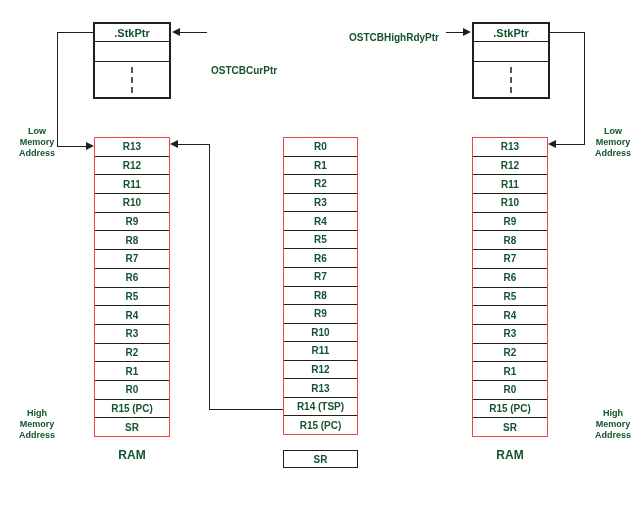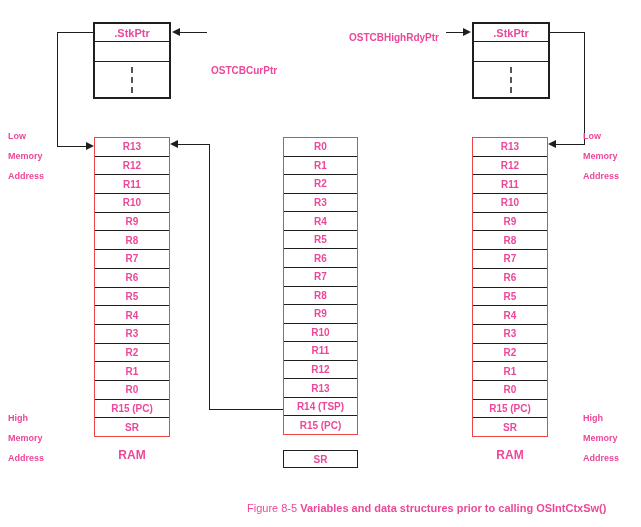--- a/index.html
+++ b/index.html
@@ -1,18 +1,18 @@
 <!DOCTYPE html>
 <html><head>
 <meta charset="utf-8">
 <style>
   html,body{margin:0;padding:0;background:#fff;}
   #canvas{
     position:relative;width:641px;height:527px;background:#fff;overflow:hidden;
-    font-family:"Liberation Sans", sans-serif;color:#ec4899;
+    font-family:"Liberation Sans", sans-serif;color:#14532d;
   }
   .hline{position:absolute;height:1px;background:#1f1f1f;}
   .vline{position:absolute;width:1px;background:#1f1f1f;}
   .arrow-left{position:absolute;width:0;height:0;
     border-top:4px solid transparent;border-bottom:4px solid transparent;
     border-right:8px solid #1f1f1f;}
   .arrow-right{position:absolute;width:0;height:0;
     border-top:4px solid transparent;border-bottom:4px solid transparent;
     border-left:8px solid #1f1f1f;}
   .tcb{position:absolute;width:78px;height:77px;border:2px solid #1f1f1f;
@@ -28,22 +28,22 @@
   .stack .cell{flex:1;border-bottom:1px solid #1f1f1f;display:flex;
     align-items:center;justify-content:center;
     font-size:10px;font-weight:bold;white-space:nowrap;}
   .stack .cell:last-child{border-bottom:none;}
   .srbox{position:absolute;border:1px solid #1f1f1f;box-sizing:border-box;
     background:#fff;display:flex;align-items:center;justify-content:center;
     font-size:10px;font-weight:bold;}
   .big-title{position:absolute;font-size:19px;font-weight:bold;text-align:center;}
   .ram-title{position:absolute;font-size:12px;font-weight:bold;text-align:center;}
   .ptr-label{position:absolute;font-size:10px;font-weight:bold;white-space:nowrap;}
-  .mem-label{position:absolute;font-size:9px;font-weight:bold;line-height:20px;
-    text-align:left;white-space:pre-line;}
+  .mem-label{position:absolute;font-size:9px;font-weight:bold;line-height:11px;
+    text-align:center;white-space:pre-line;}
   .caption{position:absolute;left:247px;top:502px;font-size:11px;white-space:nowrap;}
   .caption .bold{font-weight:bold;}
 </style>
 </head>
 <body>
 
 <div id="canvas">
 
   <div class="tcb" style="left:93px;top:22px;">
     <div class="tcb-row1">.StkPtr</div>
@@ -150,18 +150,14 @@
   <div class="mem-label" style="left:8px;top:408px;width:58px;">High
 Memory
 Address</div>
   <div class="mem-label" style="left:583px;top:126px;width:60px;">Low
 Memory
 Address</div>
   <div class="mem-label" style="left:583px;top:408px;width:60px;">High
 Memory
 Address</div>
 
-  <div class="caption">
-    <span>Figure 8-5</span>
-    <span class="bold">Variables and data structures prior to calling OSIntCtxSw()</span>
-  </div>
 
 </div>
 
 </body></html>

